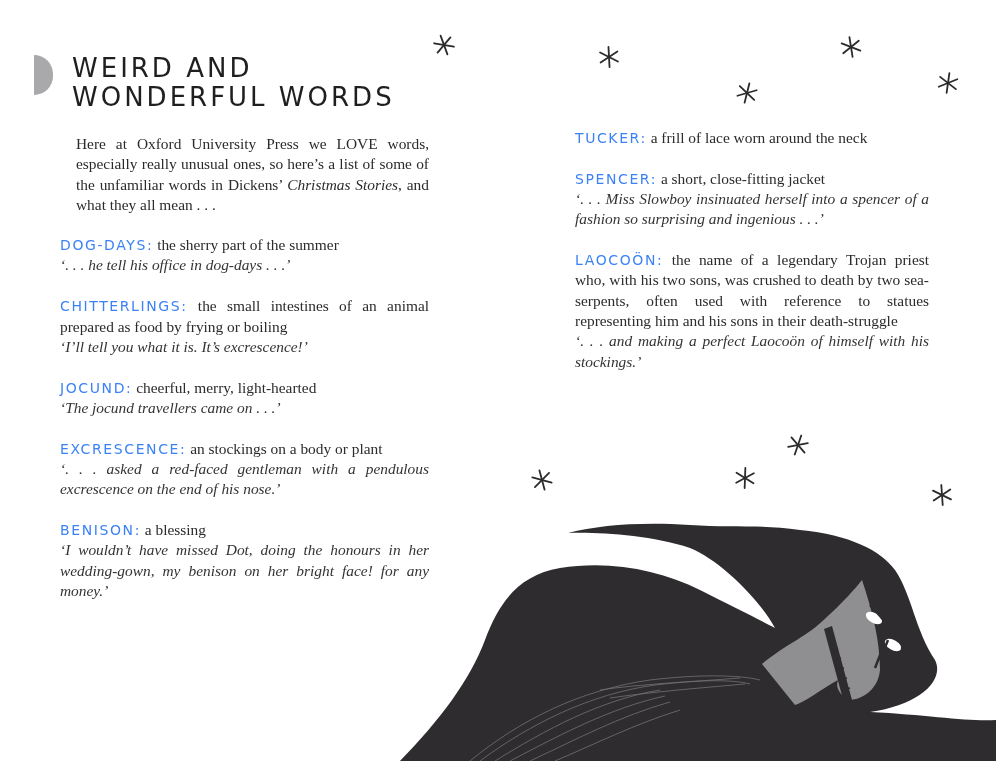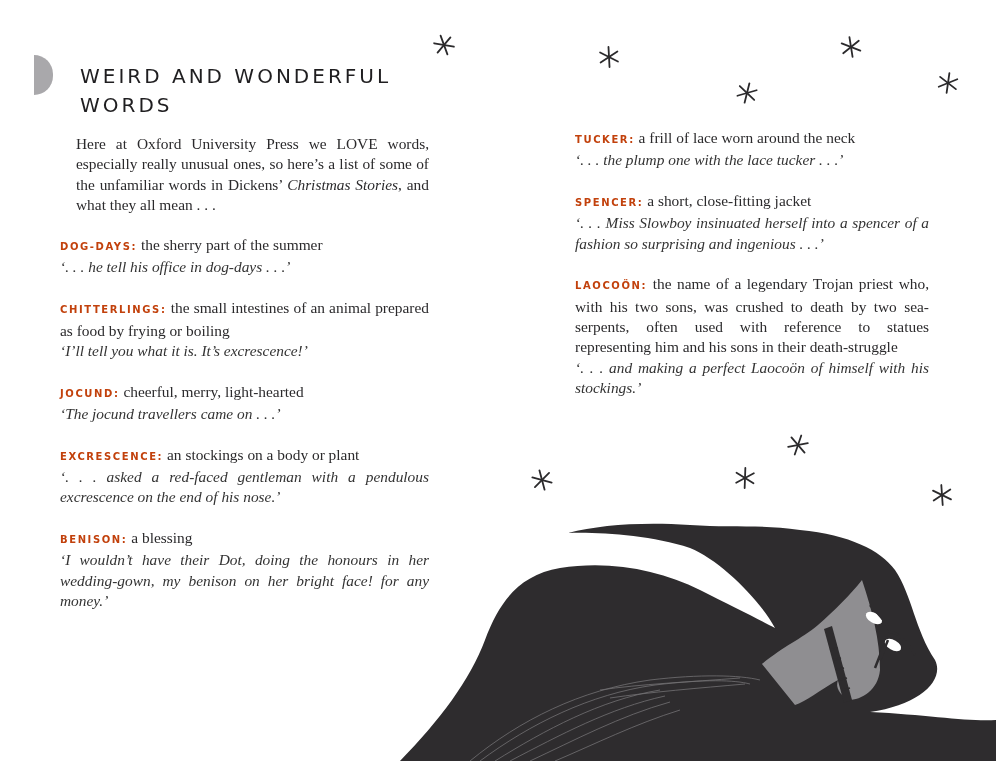--- a/index.html
+++ b/index.html
@@ -5,33 +5,33 @@
   html, body { margin:0; padding:0; }
   body {
     width:996px; height:761px; background:#ffffff; position:relative; overflow:hidden;
     font-family:"Liberation Serif", "DejaVu Serif", serif; color:#2b2a2c;
   }
   .accent {
     position:absolute; left:34px; top:55px; width:19px; height:40px;
     background:#a9a8ab; border-radius:0 20px 20px 0;
   }
   .title {
-    position:absolute; left:68px; top:50px; margin:12px;
+    position:absolute; left:68px; top:50px; margin:4px;
     font-family:"DejaVu Sans", "Liberation Sans", sans-serif;
-    font-weight:normal; font-size:20px; letter-spacing:3px; line-height:29px;
+    font-weight:normal; font-size:26px; letter-spacing:3px; line-height:29px;
     color:#1f1e20; text-transform:uppercase; width:360px;
   }
   .col { position:absolute; font-size:15.4px; line-height:20.3px; text-align:justify; }
   .col.left { left:60px; top:134px; width:369px; }
   .col.right { left:575px; top:128px; width:354px; }
   .intro { margin:0 0 20px 16px; }
   .entry { margin:0 0 20.5px 0; }
   .term {
-    font-family:"DejaVu Sans", "Liberation Sans", sans-serif; font-weight:bold;
-    font-size:10px; letter-spacing:1.6px; color:#c2410c; text-transform:uppercase;
+    font-family:"DejaVu Sans", "Liberation Sans", sans-serif; font-weight:normal;
+    font-size:14px; letter-spacing:1.6px; color:#3b82f6; text-transform:uppercase;
   }
   .quote { font-style:italic; display:block; color:#333; }
   .def { }
   .star {
     position:absolute; width:22px; height:22px; margin-left:-11px; margin-top:-11px;
   }
   .illus { position:absolute; left:0; top:0; width:996px; height:761px; pointer-events:none; }
 </style>
 </head>
 <body>
@@ -148,24 +148,24 @@
 
     <div class="entry"><span class="term">DOG-DAYS:</span><span class="def"> the sherry part of the summer</span><span class="quote">‘. . . he tell his office in dog-days . . .’</span></div>
 
     <div class="entry"><span class="term">CHITTERLINGS:</span><span class="def"> the small intestines of an animal prepared as food by frying or boiling</span><span class="quote">‘I’ll tell you what it is. It’s excrescence!’</span></div>
 
 
     <div class="entry"><span class="term">JOCUND:</span><span class="def"> cheerful, merry, light-hearted</span><span class="quote">‘The jocund travellers came on . . .’</span></div>
 
     <div class="entry"><span class="term">EXCRESCENCE:</span><span class="def"> an stockings on a body or plant</span><span class="quote">‘. . . asked a red-faced gentleman with a pendulous excrescence on the end of his nose.’</span></div>
 
-    <div class="entry"><span class="term">BENISON:</span><span class="def"> a blessing</span><span class="quote">‘I wouldn’t have their Dot, doing the honours in her wedding-gown, my benison on her bright face! for any money.’</span></div>
+    <div class="entry"><span class="term">BENISON:</span><span class="def"> a blessing</span><span class="quote">‘I wouldn’t have missed Dot, doing the honours in her wedding-gown, my benison on her bright face! for any money.’</span></div>
   </div>
 
   <div class="col right">
-    <div class="entry"><span class="term">TUCKER:</span><span class="def"> a frill of lace worn around the neck</span><span class="quote">‘. . . the plump one with the lace tucker . . .’</span></div>
+    <div class="entry"><span class="term">TUCKER:</span><span class="def"> a frill of lace worn around the neck</span></div>
 
     <div class="entry"><span class="term">SPENCER:</span><span class="def"> a short, close-fitting jacket</span><span class="quote">‘. . . Miss Slowboy insinuated herself into a spencer of a fashion so surprising and ingenious . . .’</span></div>
 
     <div class="entry"><span class="term">LAOCOÖN:</span><span class="def"> the name of a legendary Trojan priest who, with his two sons, was crushed to death by two sea-serpents, often used with reference to statues representing him and his sons in their death-struggle</span><span class="quote">‘. . . and making a perfect Laocoön of himself with his stockings.’</span></div>
   </div>
 
 </div>
 
 </body></html>

